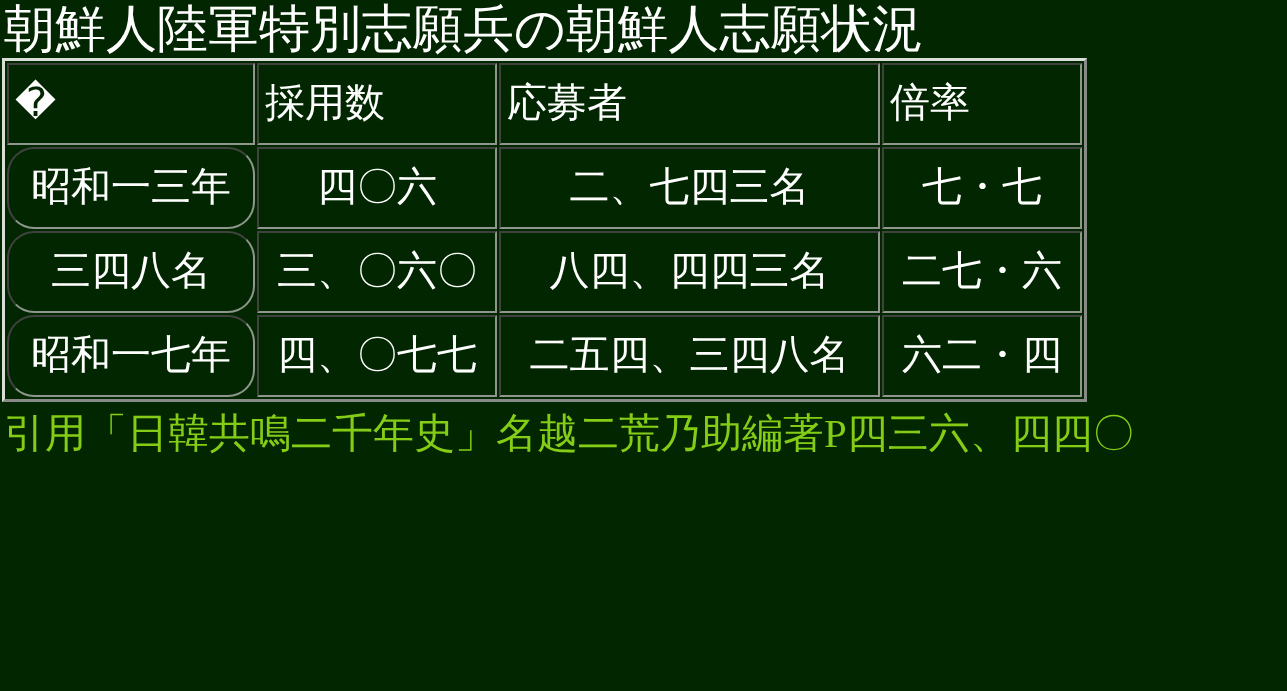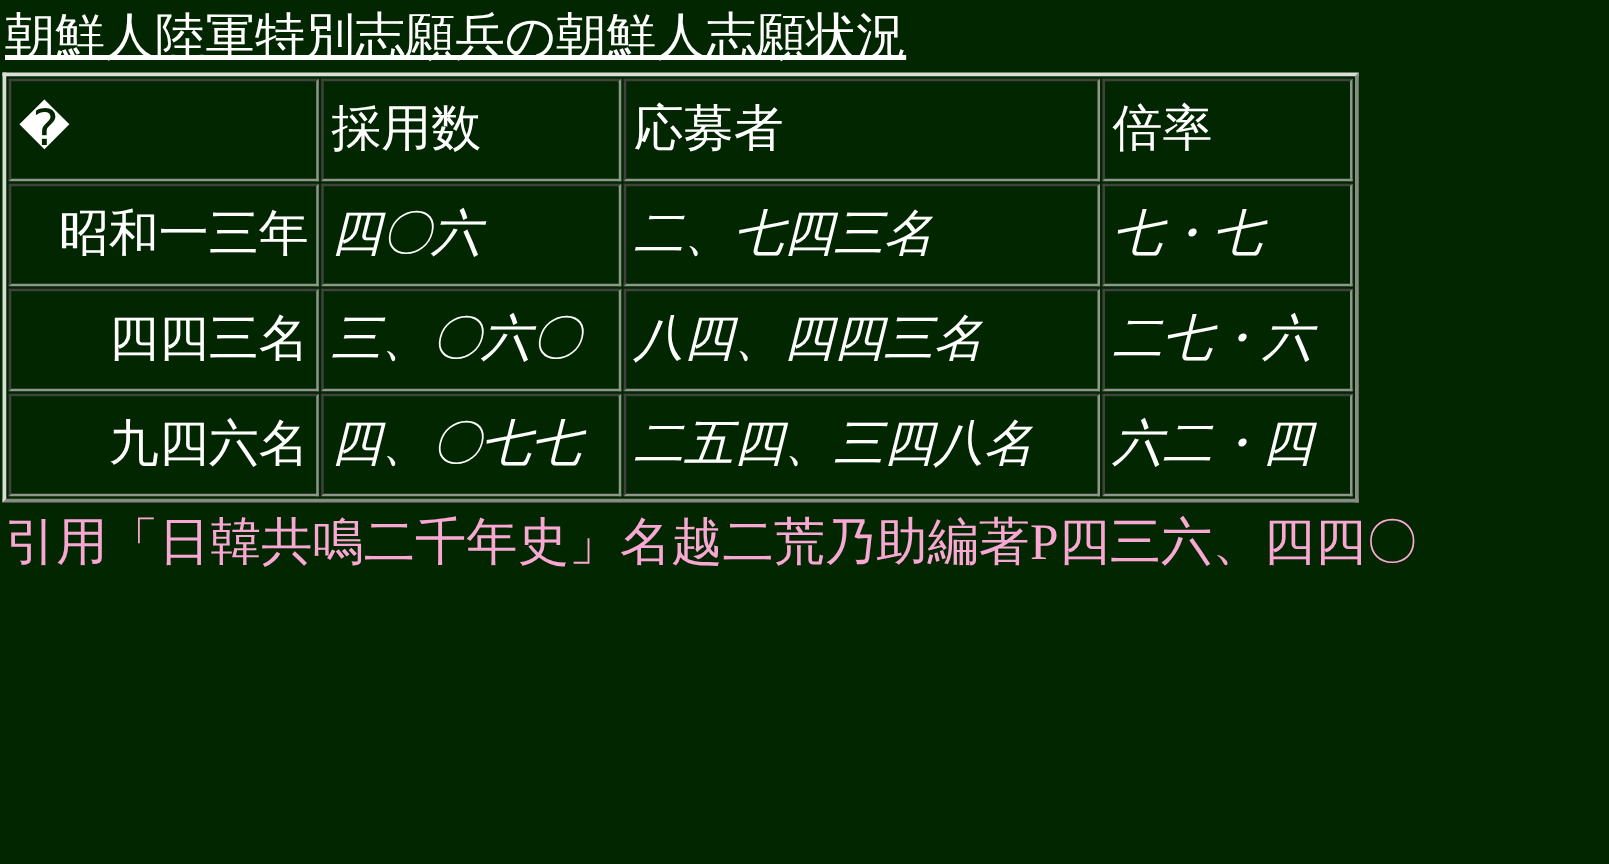--- a/index.html
+++ b/index.html
@@ -16,27 +16,26 @@
     overflow: hidden;
   }
   .page {
     position: relative;
     width: 1287px;
     height: 691px;
     box-sizing: border-box;
     padding: 0;
   }
   .page-title {
-    font-size: 40px;
+    font-size: 51px;
     line-height: 58px;
     color: #ffffff;
     white-space: nowrap;
     padding-left: 4px;
     letter-spacing: 0px;
-    text-decoration: underline;
   }
   table.data-table {
     border-collapse: separate;
     border-spacing: 2px;
     border: 3px outset #d9ded6;
     margin: 0 0 0 2px;
     width: 1073px;
     table-layout: fixed;
     background: transparent;
   }
@@ -50,41 +49,41 @@
     padding: 14px 6px 16px 6px;
     white-space: nowrap;
     background: transparent;
     vertical-align: middle;
     overflow: hidden;
   }
   table.data-table th {
     text-align: left;
   }
   table.data-table td.row-label {
-    text-align: right;
+    text-align: center;
+    border-radius: 27px;
   }
   table.data-table td.num {
-    text-align: left;
-    font-style: italic;
+    text-align: center;
   }
   col.c0 { width: 248px; }
   col.c1 { width: 240px; }
   col.c2 { width: 381px; }
   col.c3 { width: 200px; }
 
   .replacement-char {
     display: inline-block;
     font-family: "DejaVu Sans", sans-serif;
     font-size: 40px;
     line-height: 40px;
   }
   .footnote {
     font-size: 41px;
     line-height: 58px;
-    color: #f9a8d4;
+    color: #84cc16;
     white-space: nowrap;
     padding-left: 4px;
     padding-top: 2px;
   }
 </style>
 </head>
 <body>
 
 <div class="page">
 
@@ -108,27 +107,27 @@
       </tr>
     </thead>
     <tbody>
       <tr>
         <td class="row-label">昭和一三年</td>
         <td class="num">四〇六</td>
         <td class="num">二、七四三名</td>
         <td class="num">七・七</td>
       </tr>
       <tr>
-        <td class="row-label">四四三名</td>
+        <td class="row-label">三四八名</td>
         <td class="num">三、〇六〇</td>
         <td class="num">八四、四四三名</td>
         <td class="num">二七・六</td>
       </tr>
       <tr>
-        <td class="row-label">九四六名</td>
+        <td class="row-label">昭和一七年</td>
         <td class="num">四、〇七七</td>
         <td class="num">二五四、三四八名</td>
         <td class="num">六二・四</td>
       </tr>
     </tbody>
   </table>
 
   <div class="footnote">引用「日韓共鳴二千年史」名越二荒乃助編著P四三六、四四〇</div>
 
 </div>

